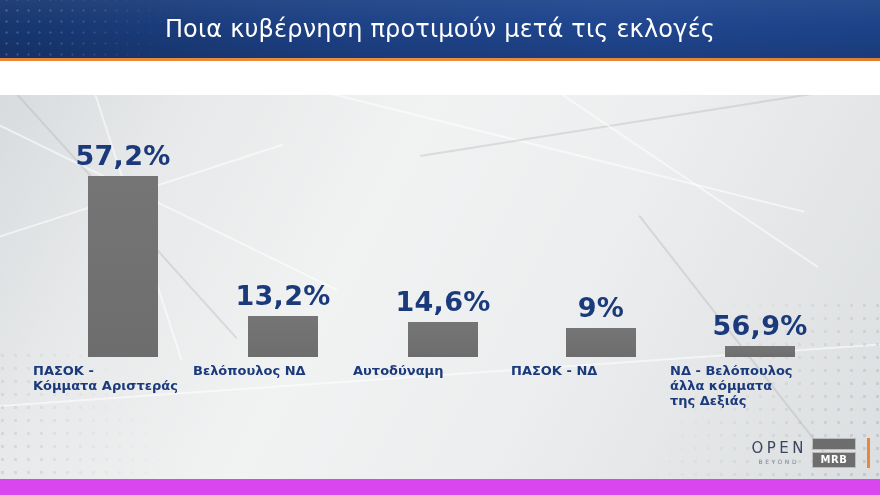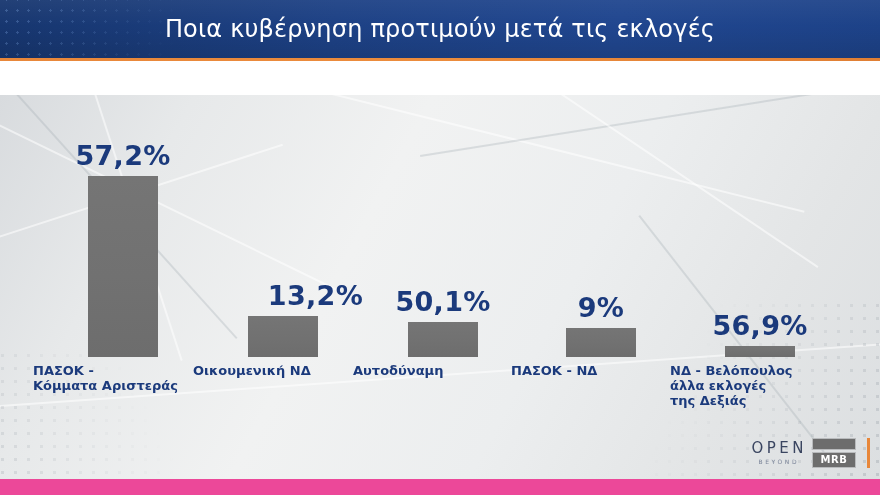--- a/index.html
+++ b/index.html
@@ -12,21 +12,21 @@
     height: 495px;
     overflow: hidden;
     font-family: "DejaVu Sans", "Liberation Sans", sans-serif;
   }
 
   #screen {
     position: relative;
     width: 880px;
     height: 495px;
     overflow: hidden;
-    background: #ec4899;
+    background: #d946ef;
   }
 
   
   #header {
     position: absolute;
     left: 0; top: 0;
     width: 880px;
     height: 58px;
     background: linear-gradient(100deg, #17366f 0%, #1d4185 38%, #20468f 70%, #1d4288 100%);
     overflow: hidden;
@@ -266,42 +266,42 @@
     <div id="bg-dots-left"></div>
 
     <div class="bar-group" style="left:43px;">
       <div class="bar-value" style="bottom:186px;">57,2%</div>
       <div class="bar-rect" style="height:181px;"></div>
       <div class="bar-label">ΠΑΣΟΚ -
 Κόμματα Αριστεράς</div>
     </div>
 
     <div class="bar-group" style="left:203px;">
-      <div class="bar-value" style="bottom:46px;text-align:right;">13,2%</div>
+      <div class="bar-value" style="bottom:46px;">13,2%</div>
       <div class="bar-rect" style="height:41px;"></div>
-      <div class="bar-label">Οικουμενική ΝΔ</div>
+      <div class="bar-label">Βελόπουλος ΝΔ</div>
     </div>
 
     <div class="bar-group" style="left:363px;">
-      <div class="bar-value" style="bottom:40px;">50,1%</div>
+      <div class="bar-value" style="bottom:40px;">14,6%</div>
       <div class="bar-rect" style="height:35px;"></div>
       <div class="bar-label">Αυτοδύναμη</div>
     </div>
 
     <div class="bar-group" style="left:521px;">
       <div class="bar-value" style="bottom:34px;">9%</div>
       <div class="bar-rect" style="height:29px;"></div>
       <div class="bar-label">ΠΑΣΟΚ - ΝΔ</div>
     </div>
 
     <div class="bar-group" style="left:680px;">
       <div class="bar-value" style="bottom:16px;">56,9%</div>
       <div class="bar-rect" style="height:11px;"></div>
       <div class="bar-label">ΝΔ - Βελόπουλος
-άλλα εκλογές
+άλλα κόμματα
 της Δεξιάς</div>
     </div>
 
     <div id="logo-strip">
       <div id="open-logo">
         <div id="open-word">OPEN</div>
         <div id="beyond-word">BEYOND</div>
       </div>
       <div id="mrb-logo">
         <div id="mrb-bar"></div>

